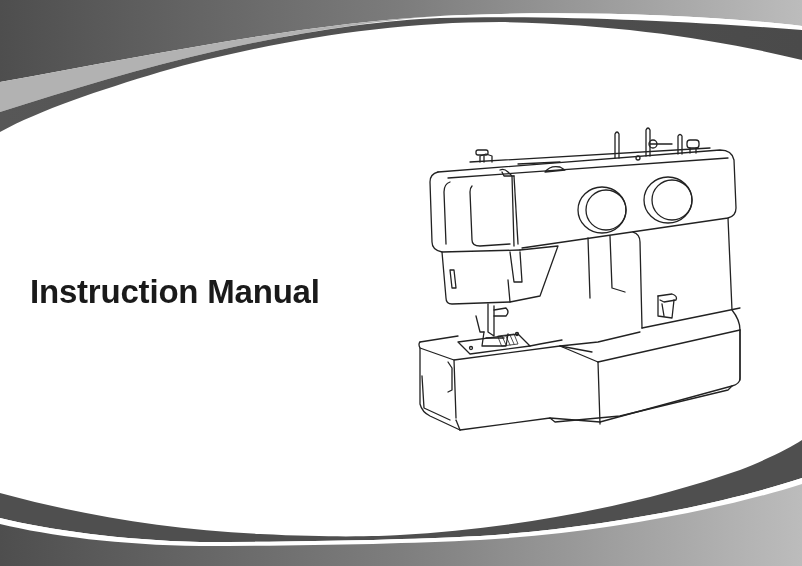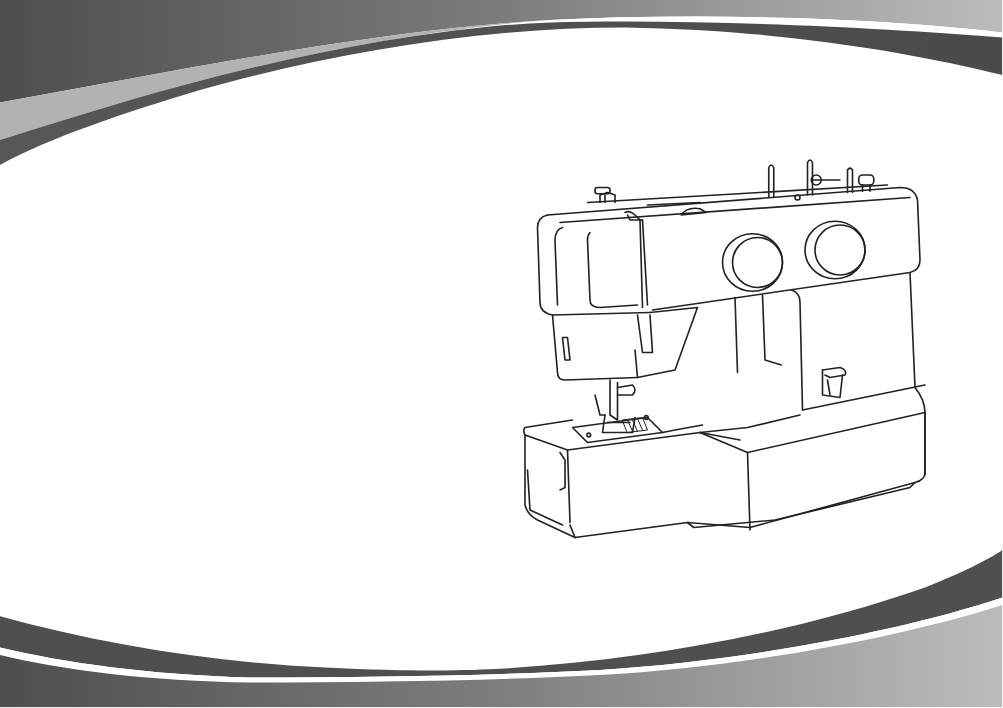--- a/index.html
+++ b/index.html
@@ -46,20 +46,21 @@
 
     <path d="M0,112 C70,90 140,68 220,50 C300,32 380,20 440,18 C560,15 700,22 802,30 L802,60 C720,40 620,24 500,22 C380,22 260,44 160,72 C100,90 40,110 0,132 Z" fill="url(#topDarkGrad)"></path>
 
     <path d="M0,493 C80,515 170,530 260,534 C340,538 380,536 400,535 C520,528 640,505 740,470 C770,458 790,448 802,440 L802,478 C720,505 600,528 480,536 C400,540 300,542 200,542 C120,540 50,530 0,518 Z" fill="#4f4f4f"></path>
 
     <path d="M0,518 C50,530 120,540 200,542 C300,542 400,540 480,536 C600,528 720,505 802,478 L802,484 C720,510 600,533 480,540 C400,544 300,546 200,546 C120,545 50,536 0,524 Z" fill="#ffffff"></path>
 
     <path d="M0,524 C50,536 120,545 200,546 C300,546 400,544 480,540 C600,533 720,510 802,484 L802,566 L0,566 Z" fill="url(#botGrad)"></path>
   </svg>
 
+  <div class="title">Instruction Manual</div>
 
   <div class="machine">
     <svg viewBox="0 0 340 320" fill="none" stroke="#222" stroke-width="1.3" stroke-linejoin="round" stroke-linecap="round">
 
       <g>
         <path d="M205,38 L205,14 Q207,10 209,14 L209,38"></path>
         <path d="M236,36 L236,10 Q238,6 240,10 L240,36"></path>
         <circle cx="243" cy="24" r="4"></circle>
         <path d="M240,24 L262,24"></path>
         <path d="M268,34 L268,16 Q270,13 272,16 L272,34"></path>

